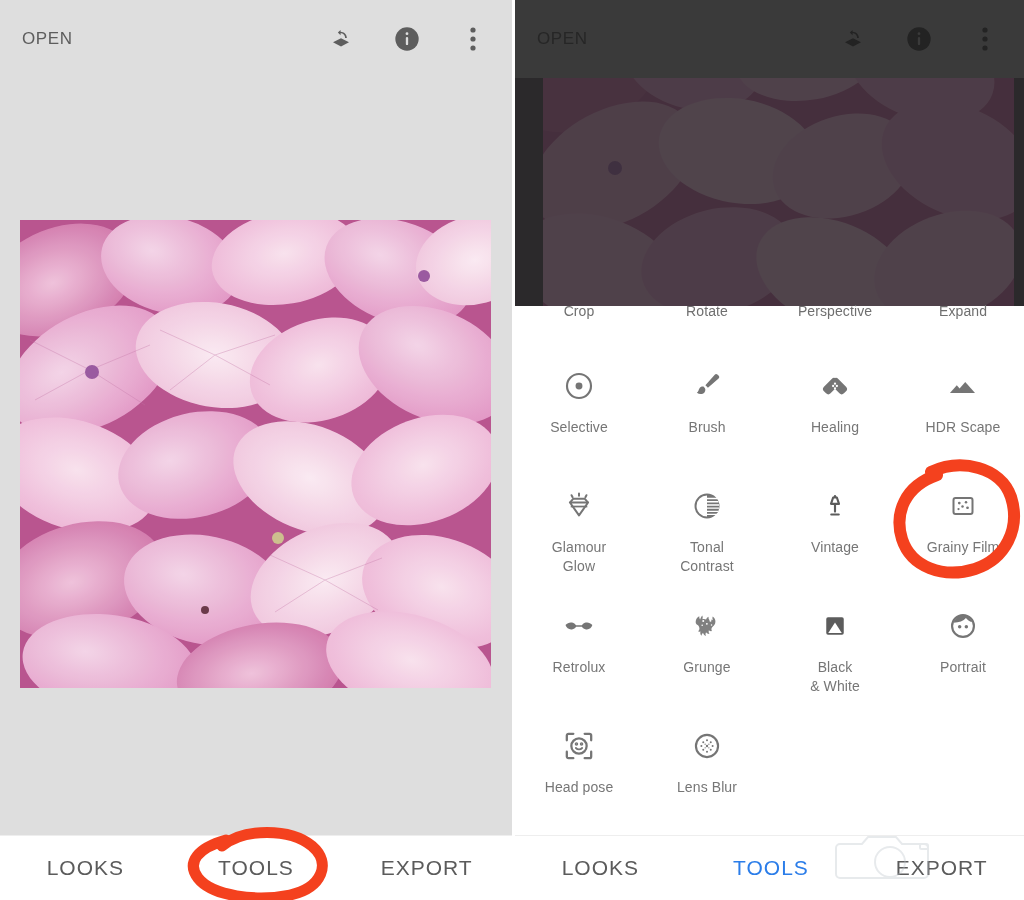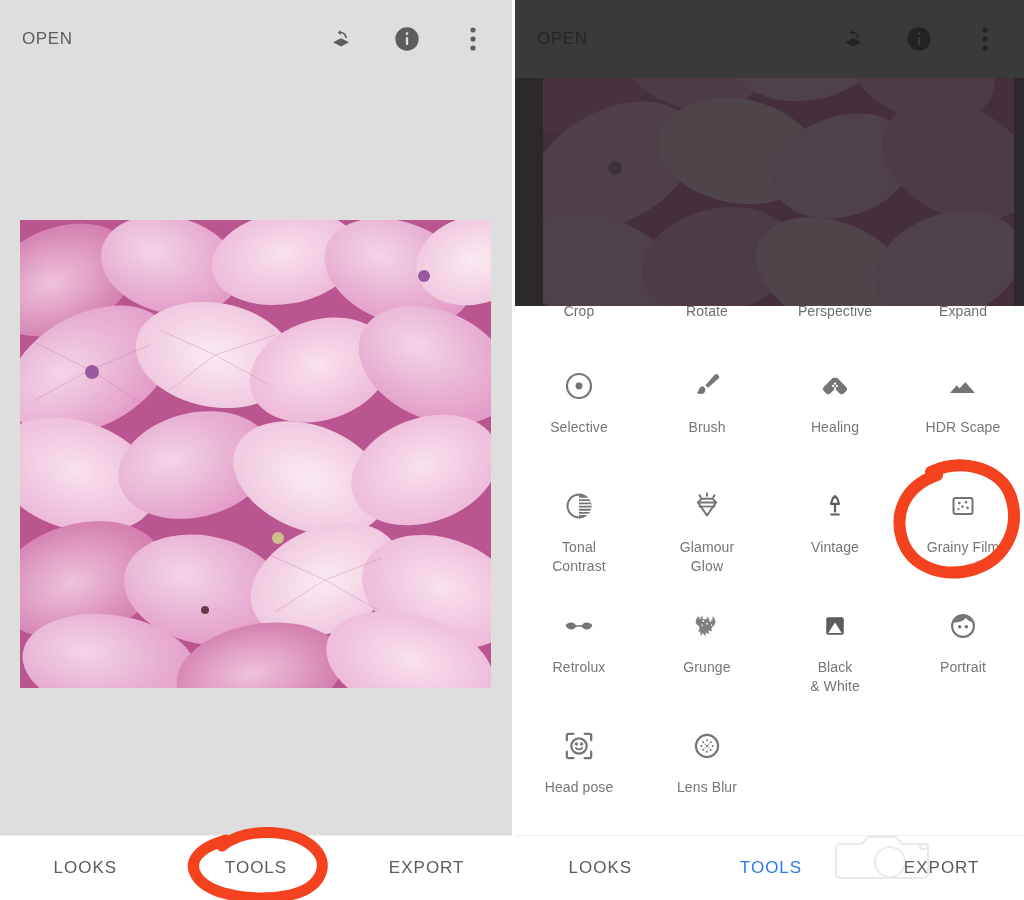--- a/index.html
+++ b/index.html
@@ -87,21 +87,21 @@
   
   .bottomnav{
     position:absolute; bottom:0; left:0; width:512px; height:65px;
     background:#ffffff;
     display:grid; grid-template-columns:repeat(3,1fr);
     align-items:center;
     border-top:1px solid #eeeeee;
   }
   .nav-item{
     position:relative;
-    font-size:17px; letter-spacing:1px; text-align:center; color:#5b5b5b;
+    font-size:21px; letter-spacing:1px; text-align:center; color:#5b5b5b;
   }
   .nav-item.active{ color:#2b7de9; }
 
   
   .marker{ position:absolute; pointer-events:none; z-index:20; }
   .marker svg{ display:block; overflow:visible; }
 
   
   .watermark{
     position:absolute; left:315px; bottom:16px;
@@ -333,41 +333,41 @@
             <svg width="34" height="34" viewBox="0 0 24 24" fill="#757575">
               <path d="M13.6 9.2 20.5 17H6.8z"></path>
                 <path d="M7.6 11.4 12.4 17H2.8z"></path>
             </svg>
           </span>
           <span class="tool-label">HDR Scape</span>
         </div>
 
         <div class="tool">
           <span class="tool-icon">
+            <svg width="32" height="32" viewBox="0 0 24 24" fill="none" stroke="#757575" stroke-width="1.5" stroke-linejoin="round">
+              <path d="M5.2 9.4h13.6L12 19z"></path>
+                <path d="M5.2 9.4 7.6 6.6h8.8l2.4 2.8"></path>
+              <path d="M5.8 12.4h12.4" stroke-width="1.3"></path>
+              <path d="M12 4.4V2.6M7.2 5.4 6.4 3.9M16.8 5.4l.8-1.5" stroke-linecap="round"></path>
+            </svg>
+          </span>
+          <span class="tool-label"><span>Glamour</span><br><span>Glow</span></span>
+        </div>
+
+        <div class="tool">
+          <span class="tool-icon">
             <svg width="32" height="32" viewBox="0 0 24 24">
               <circle cx="12" cy="12" r="8.6" fill="none" stroke="#757575" stroke-width="1.5"></circle>
               <path d="M12 3.4a8.6 8.6 0 010 17.2z" fill="#757575"></path>
               <g stroke="#fff" stroke-width="1.05">
                 <path d="M12 6.4h8M12 8.8h8.6M12 11.2h9M12 13.6h9M12 16h8.6M12 18.3h8"></path>
               </g>
             </svg>
           </span>
           <span class="tool-label"><span>Tonal</span><br><span>Contrast</span></span>
-        </div>
-
-        <div class="tool">
-          <span class="tool-icon">
-            <svg width="32" height="32" viewBox="0 0 24 24" fill="none" stroke="#757575" stroke-width="1.5" stroke-linejoin="round">
-              <path d="M5.2 9.4h13.6L12 19z"></path>
-                <path d="M5.2 9.4 7.6 6.6h8.8l2.4 2.8"></path>
-              <path d="M5.8 12.4h12.4" stroke-width="1.3"></path>
-              <path d="M12 4.4V2.6M7.2 5.4 6.4 3.9M16.8 5.4l.8-1.5" stroke-linecap="round"></path>
-            </svg>
-          </span>
-          <span class="tool-label"><span>Glamour</span><br><span>Glow</span></span>
         </div>
 
 
         <div class="tool">
           <span class="tool-icon">
             <svg width="32" height="32" viewBox="0 0 24 24" fill="none" stroke="#5c5c5c" stroke-width="1.6" stroke-linejoin="round">
               <path d="M9 10.4 10.6 5.6h2.8L15 10.4z"></path>
               <path d="M12 10.6v5.6" stroke-linecap="round"></path>
               <path d="M9.2 18.4h5.6" stroke-linecap="round"></path>
               <circle cx="12" cy="4.6" r=".9" fill="#5c5c5c" stroke="none"></circle>

